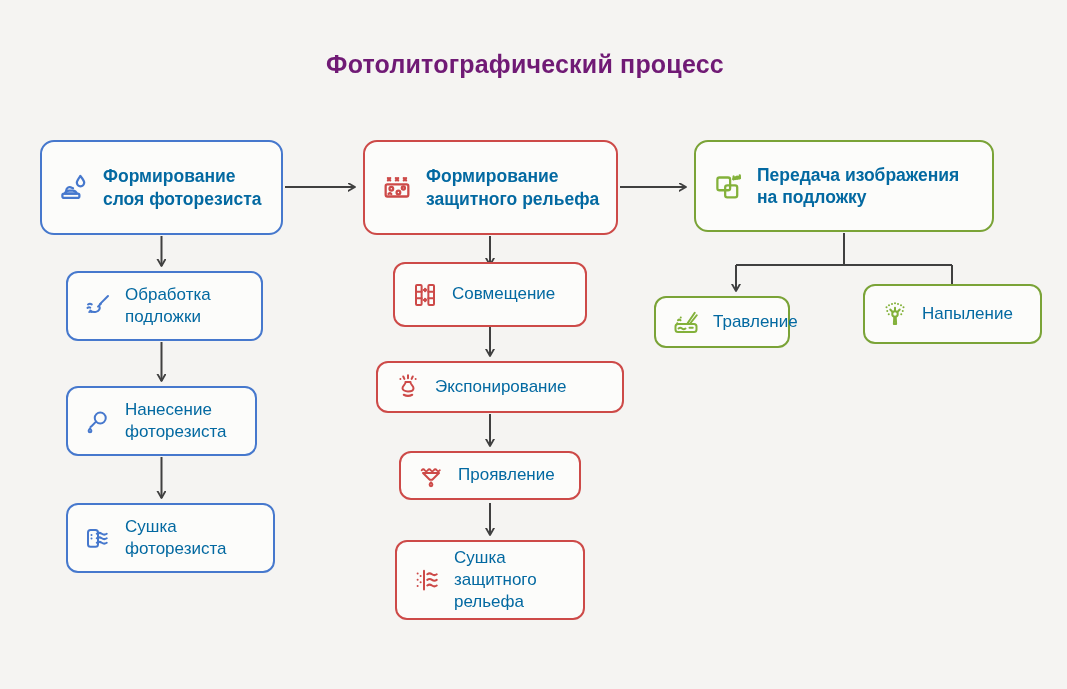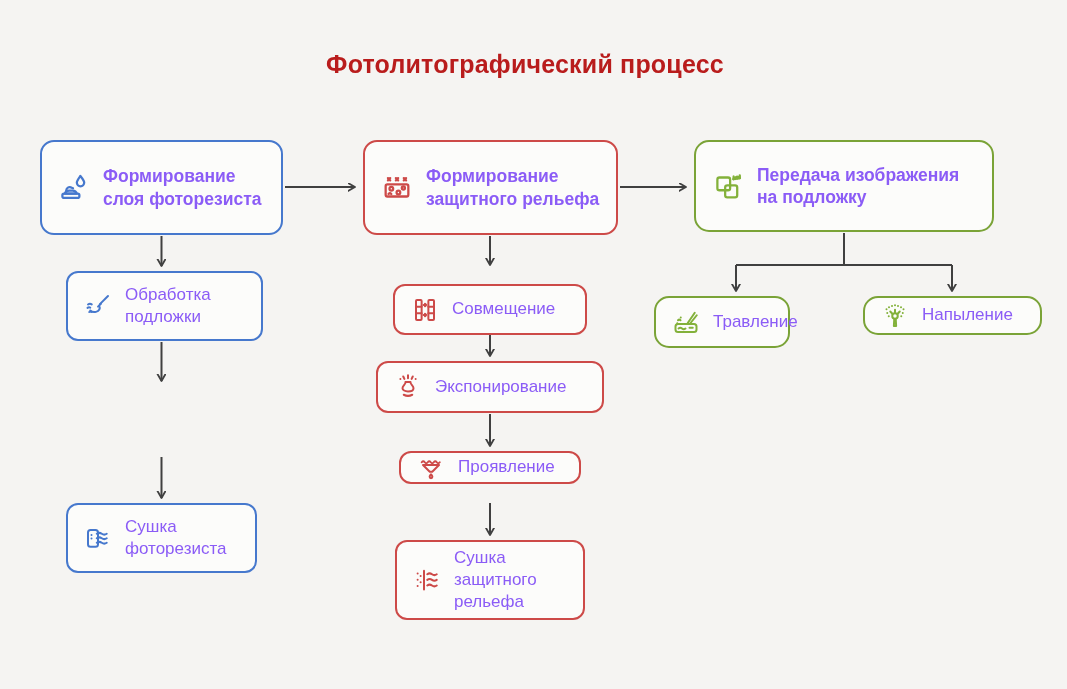--- a/index.html
+++ b/index.html
@@ -7,37 +7,37 @@
     width:1067px;height:689px;
     background:#f5f4f2;
     font-family:"Liberation Sans","DejaVu Sans",sans-serif;
     color:#1a1a1a;
     position:relative;
     overflow:hidden;
   }
   .stage{position:absolute;left:0;top:0;width:1067px;height:689px;}
   .title{
     position:absolute;top:50px;left:0;width:1050px;
-    text-align:center;font-size:25px;font-weight:700;color:#b91c1c;
+    text-align:center;font-size:25px;font-weight:700;color:#701a75;
     letter-spacing:.2px;
   }
   .arrows{position:absolute;left:0;top:0;width:1067px;height:689px;pointer-events:none;}
   .node{
     position:absolute;box-sizing:border-box;
     display:flex;align-items:center;gap:12px;
     background:#fcfcfa;
     border:2px solid;border-radius:12px;
     padding:0 12px 0 15px;
   }
   .header-node{border-radius:14px;}
-  .node .lbl{font-size:17px;line-height:1.3;color:#8b5cf6;}
+  .node .lbl{font-size:17px;line-height:1.3;color:#0369a1;}
   .header-node .lbl{font-weight:700;font-size:17.5px;line-height:1.28;}
   .c-blue{border-color:#4678cd;color:#4678cd;}
   .c-red{border-color:#cd4a48;color:#cd4a48;align-items:center;}
-  .c-green{border-color:#7aa337;color:#7aa337;border-radius:15px;}
+  .c-green{border-color:#7aa337;color:#7aa337;}
   .c-green .ic{color:#83b13a;}
   .ic{flex:0 0 auto;display:flex;align-items:center;}
   .ic svg{display:block;}
 </style>
 </head>
 <body>
 
 <div class="stage">
 
   <div class="title">Фотолитографический процесс</div>
@@ -83,22 +83,32 @@
         <path d="M12,12.5 l2.3,-2.3"></path>
         <path d="M13,12 c1,1.8 0,4.2 -2.6,4.7 c-2.4,0.5 -4.4,-0.9 -4.6,-1.1"></path>
         <path d="M4,10.8 q1.5,-1.1 3,-0.1"></path>
         <path d="M3.6,13.5 q1.1,-0.8 2.2,-0.2"></path>
         <path d="M5,16.8 q0.9,-0.5 1.8,-0.1"></path>
       </svg>
     </span>
     <span class="lbl">Обработка подложки</span>
   </div>
 
-
-  <div class="node c-blue" style="left:66px;top:503px;width:191px;height:70px">
+  <div class="node c-blue" style="left:66px;top:386px;width:191px;height:70px">
+    <span class="ic">
+      <svg width="30" height="30" viewBox="0 0 24 24" fill="none" stroke="currentColor" stroke-width="1.6" stroke-linecap="round" stroke-linejoin="round">
+        <circle cx="13.8" cy="9.6" r="4.4"></circle>
+        <path d="M10.4,12.5 L7,16 l-0.9,0.7"></path>
+        <path d="M5.6,17.9 c-0.7,1 -1.1,1.5 -1.1,2 a1.1,1.1 0 0 0 2.2,0 c0,-0.5 -0.4,-1 -1.1,-2 Z"></path>
+      </svg>
+    </span>
+    <span class="lbl">Нанесение фоторезиста</span>
+  </div>
+
+  <div class="node c-blue" style="left:66px;top:503px;width:209px;height:70px">
     <span class="ic">
       <svg width="30" height="30" viewBox="0 0 24 24" fill="none" stroke="currentColor" stroke-width="1.6" stroke-linecap="round" stroke-linejoin="round">
         <rect x="4" y="5.5" width="8" height="13.5" rx="2"></rect>
         <path d="M6.8,9.5 h0.01 M6.8,12.3 h0.01"></path>
         <path d="M11,8.6 q2,-1.4 4,0 q2,1.4 4,0"></path>
         <path d="M11,12.2 q2,-1.4 4,0 q2,1.4 4,0"></path>
         <path d="M11,15.8 q2,-1.4 4,0 q2,1.4 4,0"></path>
       </svg>
     </span>
     <span class="lbl">Сушка фоторезиста</span>
@@ -113,47 +123,47 @@
         <rect x="4" y="9.5" width="16" height="8.5" rx="1.2"></rect>
         <circle cx="8" cy="12.5" r="1.3"></circle>
         <circle cx="13" cy="15.2" r="1.3"></circle>
         <circle cx="16.5" cy="12" r="1.1"></circle>
         <path d="M6,16.2 q1,-1 2,0"></path>
       </svg>
     </span>
     <span class="lbl">Формирование защитного рельефа</span>
   </div>
 
-  <div class="node c-red" style="left:393px;top:284px;width:194px;height:51px">
+  <div class="node c-red" style="left:393px;top:262px;width:194px;height:65px">
     <span class="ic">
       <svg width="30" height="30" viewBox="0 0 24 24" fill="none" stroke="currentColor" stroke-width="1.6" stroke-linecap="round" stroke-linejoin="round">
         <rect x="4.8" y="4" width="4.5" height="16" rx="0.8"></rect>
         <path d="M4.8,9.3 h4.5 M4.8,14.6 h4.5"></path>
         <rect x="14.7" y="4" width="4.5" height="16" rx="0.8"></rect>
         <path d="M14.7,9.3 h4.5 M14.7,14.6 h4.5"></path>
         <path d="M10.8,8 h2.2 m0,0 l-1,-1 m1,1 l-1,1"></path>
         <path d="M10.8,16 h2.2 m0,0 l-1,-1 m1,1 l-1,1"></path>
       </svg>
     </span>
     <span class="lbl">Совмещение</span>
   </div>
 
-  <div class="node c-red" style="left:376px;top:361px;width:228px;height:52px">
+  <div class="node c-red" style="left:376px;top:361px;width:248px;height:52px">
     <span class="ic">
       <svg width="30" height="30" viewBox="0 0 24 24" fill="none" stroke="currentColor" stroke-width="1.6" stroke-linecap="round" stroke-linejoin="round">
         <path d="M12,2.6 v2.3 M8.2,3.6 l0.9,1.9 M15.8,3.6 l-0.9,1.9"></path>
         <path d="M5.9,5.6 h0.01 M18.1,5.6 h0.01"></path>
         <path d="M10,8 h4 c-0.3,2 2.4,2.9 2.4,4.9 c0,1.6 -2,2.6 -4.4,2.6 c-2.4,0 -4.4,-1 -4.4,-2.6 c0,-2 2.7,-2.9 2.4,-4.9 Z"></path>
         <path d="M8.6,18.2 q3.4,1.8 6.8,0"></path>
       </svg>
     </span>
     <span class="lbl">Экспонирование</span>
   </div>
 
-  <div class="node c-red" style="left:399px;top:451px;width:182px;height:33px">
+  <div class="node c-red" style="left:399px;top:451px;width:182px;height:49px">
     <span class="ic">
       <svg width="30" height="30" viewBox="0 0 24 24" fill="none" stroke="currentColor" stroke-width="1.6" stroke-linecap="round" stroke-linejoin="round">
         <path d="M4.6,7.4 q1.2,-1.5 2.4,0 q1.2,1.5 2.4,0 q1.2,-1.5 2.4,0 q1.2,1.5 2.4,0 q1.2,-1.5 2.4,0 q1.2,1.5 2.4,0"></path>
         <path d="M5.6,9.6 h12.8 l-5.4,5.4 h-2 Z"></path>
         <path d="M12,17 c-0.7,1 -1.1,1.5 -1.1,2 a1.1,1.1 0 0 0 2.2,0 c0,-0.5 -0.4,-1 -1.1,-2 Z"></path>
       </svg>
     </span>
     <span class="lbl">Проявление</span>
   </div>
 
@@ -191,21 +201,21 @@
         <path d="M5.6,10.6 q1,-1 2,0"></path>
         <path d="M7.8,8.3 h0.01 M5,12.9 h0.01"></path>
         <rect x="3.6" y="13.6" width="16.8" height="6.4" rx="2"></rect>
         <path d="M6,17.2 q1.4,-1.1 2.8,0 q1.4,1.1 2.8,0"></path>
         <path d="M14.8,16.6 h2.6"></path>
       </svg>
     </span>
     <span class="lbl">Травление</span>
   </div>
 
-  <div class="node c-green" style="left:863px;top:296px;width:179px;height:39px">
+  <div class="node c-green" style="left:863px;top:284px;width:179px;height:60px">
     <span class="ic">
       <svg width="30" height="30" viewBox="0 0 24 24" fill="none" stroke="currentColor" stroke-width="1.6" stroke-linecap="round" stroke-linejoin="round">
         <circle cx="12" cy="12" r="2.2"></circle>
         <path d="M11.1,20 h1.8 l-0.3,-5.4 h-1.2 Z"></path>
         <path d="M12,9.3 V7 M9.9,10.2 L8.2,8.4 M14.1,10.2 L15.8,8.4"></path>
         <path d="M5.2,6.6 h0.01 M7.2,5 h0.01 M9.6,3.9 h0.01 M12,3.4 h0.01 M14.4,3.9 h0.01 M16.8,5 h0.01 M18.8,6.6 h0.01 M5.8,9.6 h0.01 M18.2,9.6 h0.01 M7,12.2 h0.01 M17,12.2 h0.01"></path>
       </svg>
     </span>
     <span class="lbl">Напыление</span>
   </div>

